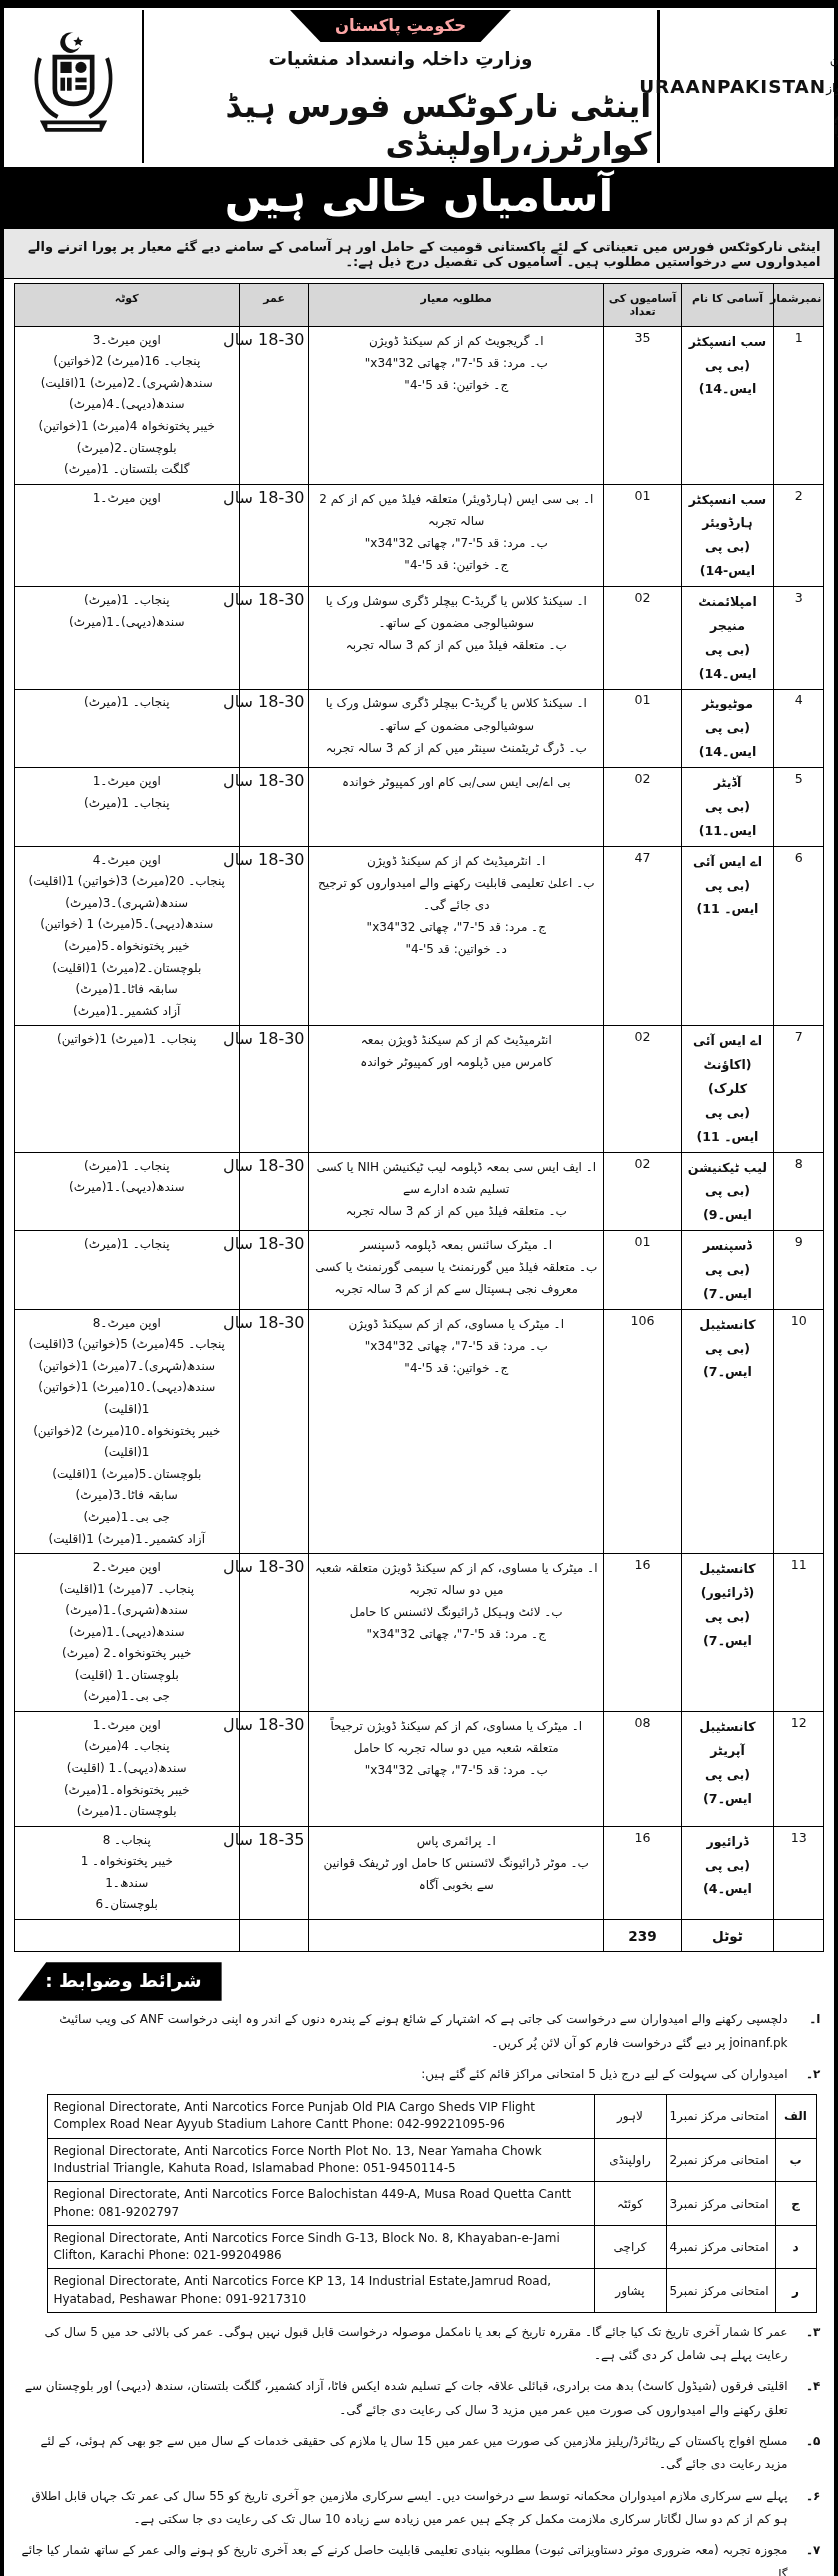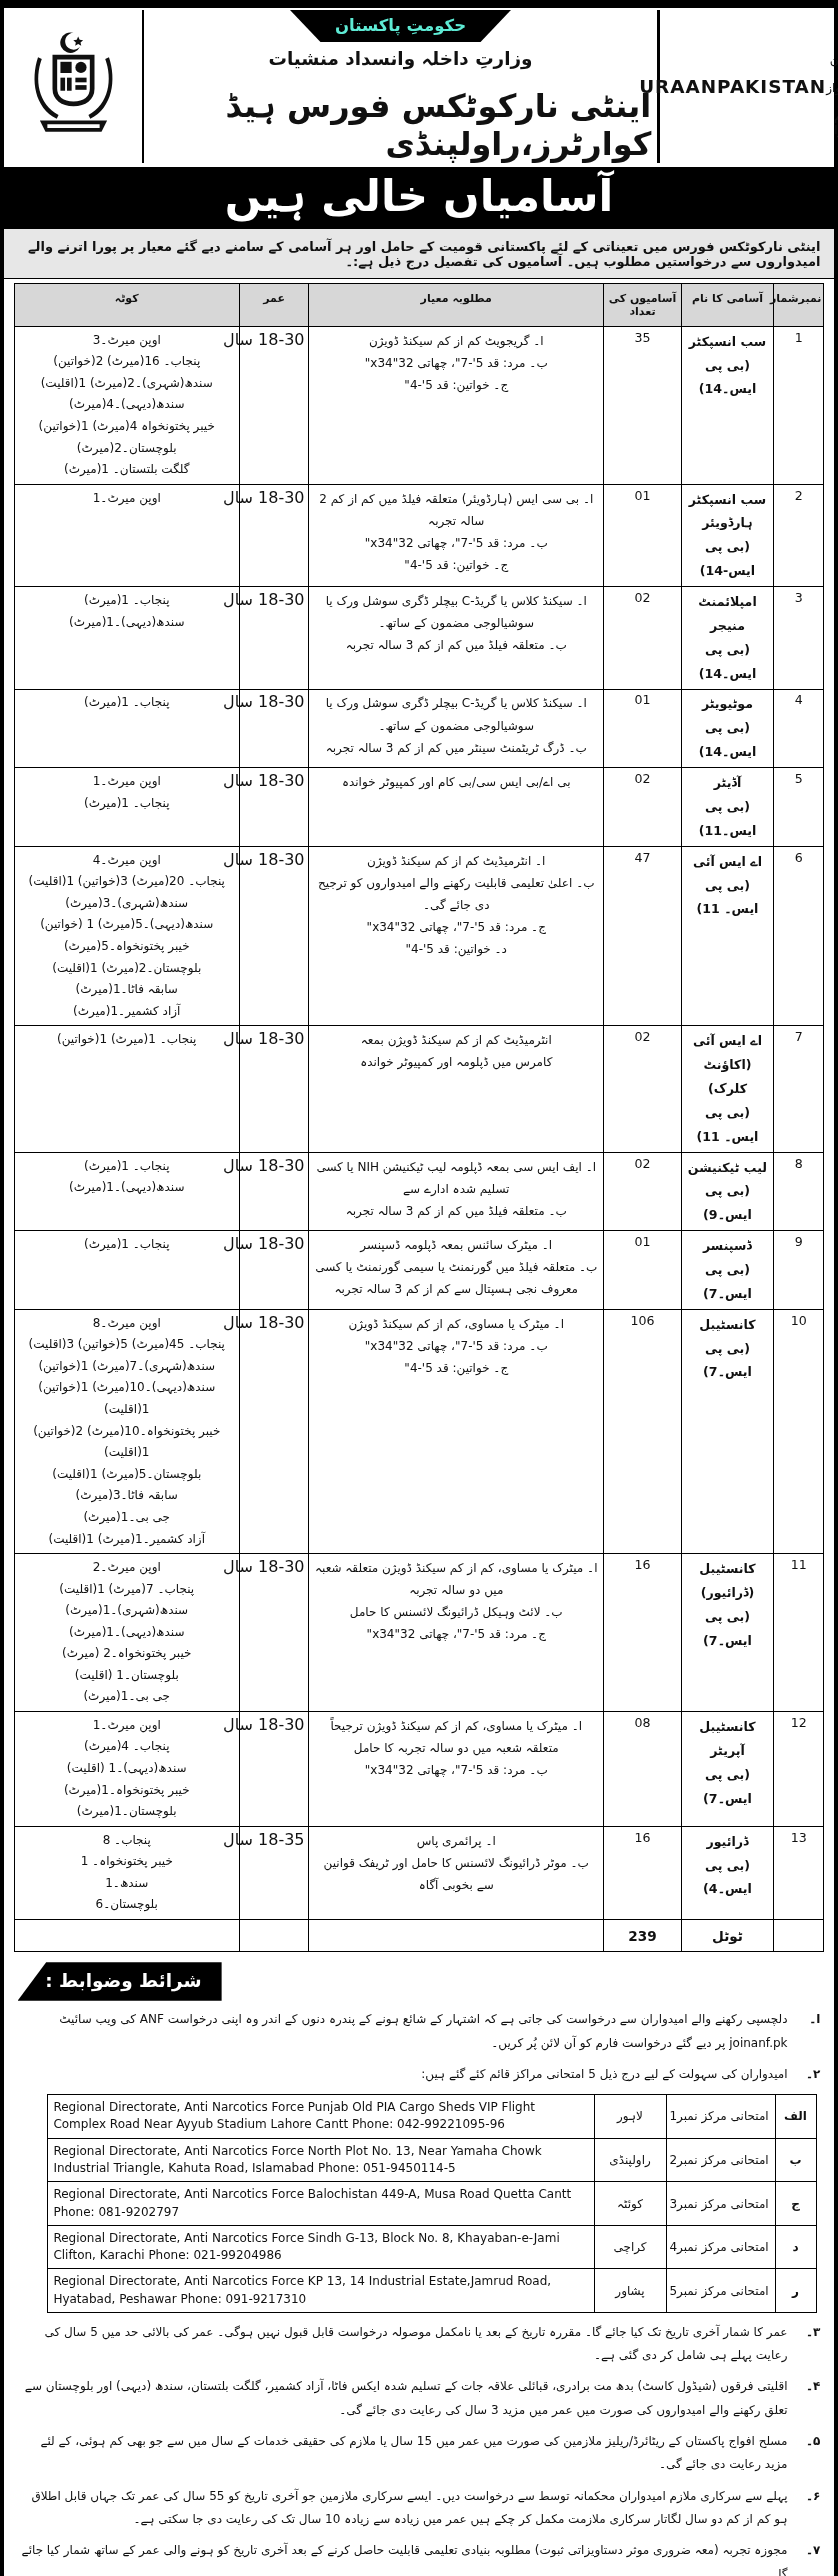--- a/index.html
+++ b/index.html
@@ -8,21 +8,21 @@
           border-top:8.7px solid #000; border-left:4.8px solid #000; border-right:4.8px solid #000;
           display:flex; flex-direction:column; }
   
   .hdr { display:flex; align-items:stretch; padding:1.9px 3.9px 3.9px 1.9px; background:#fff; min-height:121px; }
   .logo-block { width:173px; display:flex; flex-direction:row; align-items:center; justify-content:center;
                 border-left:3.9px solid #000; padding:3.9px 1.9px; }
   .logo-block svg { width:70px; height:56px; }
   .logo-word { font-weight:bold; font-size:18.4px; letter-spacing:1px; line-height:1.05; text-align:center; }
   .logo-tag { font-size:12px; margin-top:17px; direction:rtl; }
   .hdr-center { flex:1; display:flex; flex-direction:column; align-items:center; border-left:2.9px solid #000; padding:0 5.8px; }
-  .govt-banner { background:#000; color:#5eead4; padding:5.8px 45px 7.8px; font-size:16.5px; font-weight:bold;
+  .govt-banner { background:#000; color:#fca5a5; padding:5.8px 45px 7.8px; font-size:16.5px; font-weight:bold;
                  clip-path:polygon(0 0,100% 0,86% 100%,14% 100%); direction:rtl; }
   .ministry { font-size:18.4px; font-weight:bold; direction:rtl; margin-top:5.8px; }
   .org-title { font-size:32px; font-weight:bold; direction:rtl; margin-top:18px; }
   .emblem-block { width:136px; display:flex; align-items:center; justify-content:center; }
   .emblem-block svg { width:101px; height:112px; }
   
   .vac-banner { background:#000; color:#fff; text-align:center; padding:3.9px 0 7.8px; }
   .vac-banner span { font-size:43px; font-weight:bold; direction:rtl; }
   
   .intro { background:#e7e7e7; border-bottom:1.9px solid #000; direction:rtl; text-align:right;

